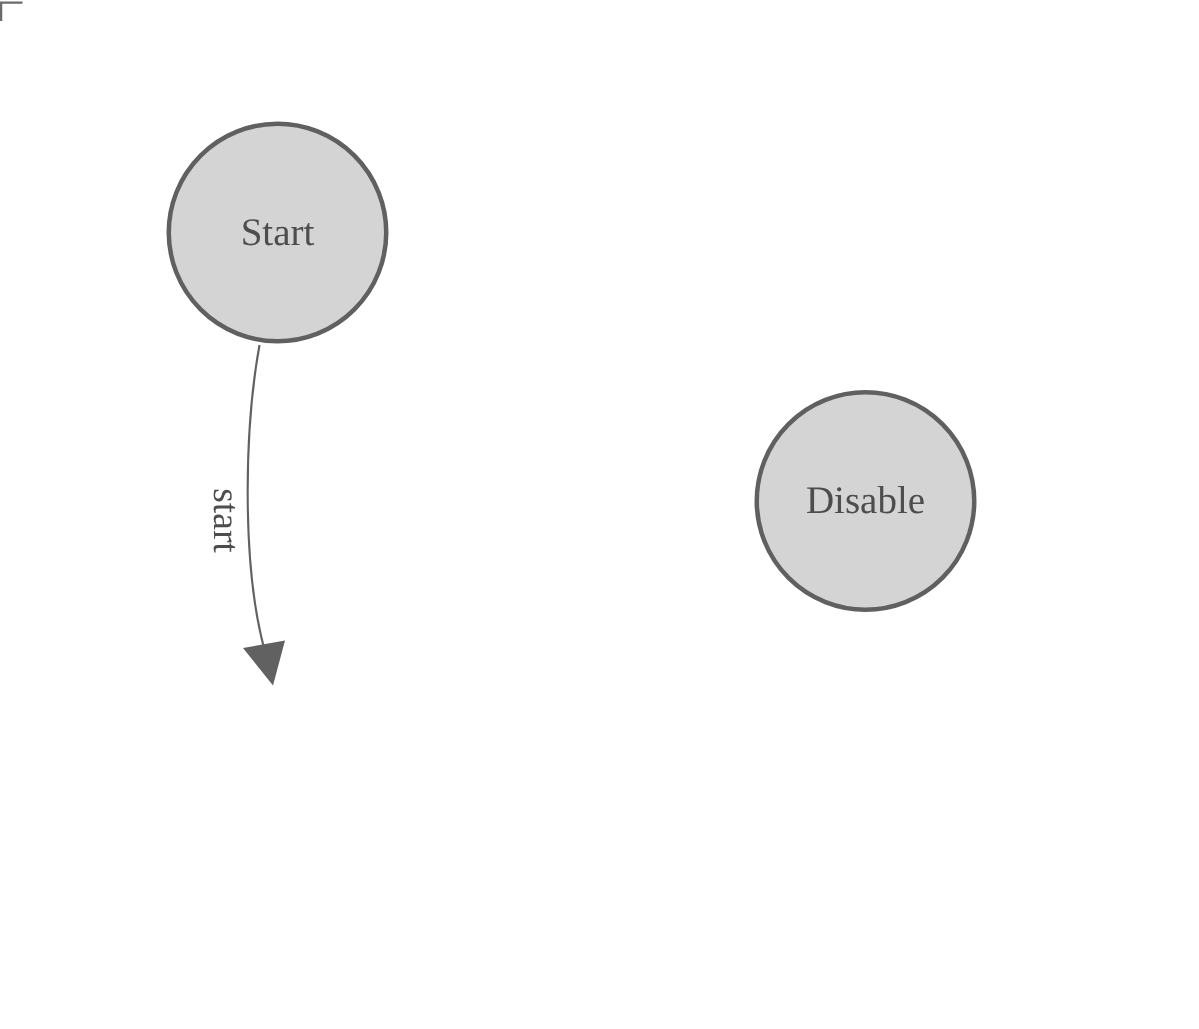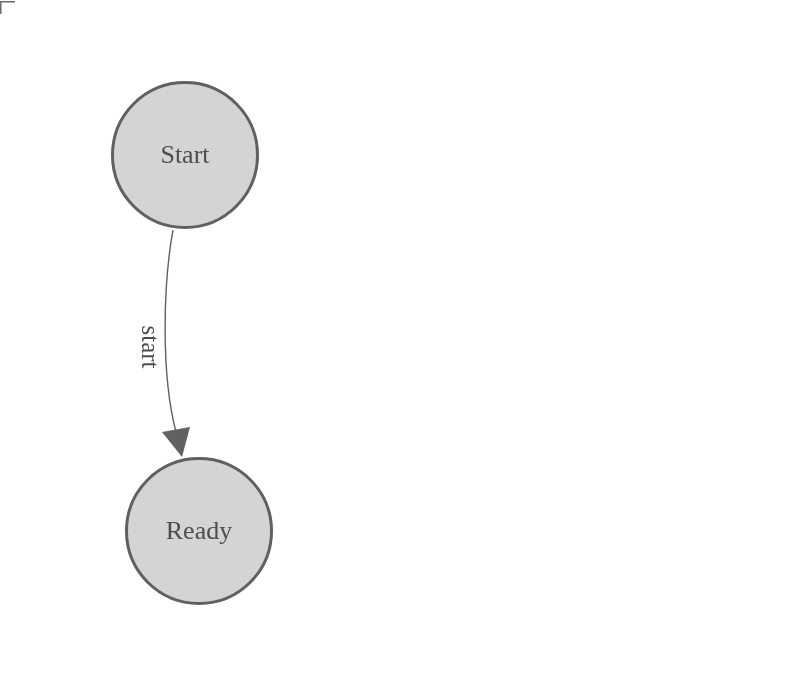--- a/index.html
+++ b/index.html
@@ -77,18 +77,18 @@
     <path class="corner-mark-path" d="M 0.75 14 L 0.75 1.75 L 15 1.75"></path>
     <path class="edge-path" d="M 173 230 C 163 285, 161 375, 176 432"></path>
     <polygon class="edge-arrowhead" points="162,432 190,427 182,457"></polygon>
     <text class="edge-label" transform="translate(150 347) rotate(90)">start</text>
   </svg>
 
   <div class="node" style="left: 111px; top: 81px; height: 148px; width: 148px;">
     <span class="node-label">Start</span>
   </div>
 
-  <div class="node" style="left: 125px; top: 457px; height: 148px; width: 148px;">
-    <span class="node-label">Ready</span>
+
+  <div class="node" style="left: 503px; top: 260px; height: 148px; width: 148px;">
+    <span class="node-label">Disable</span>
   </div>
-
 
 </div>
 
 </body></html>

